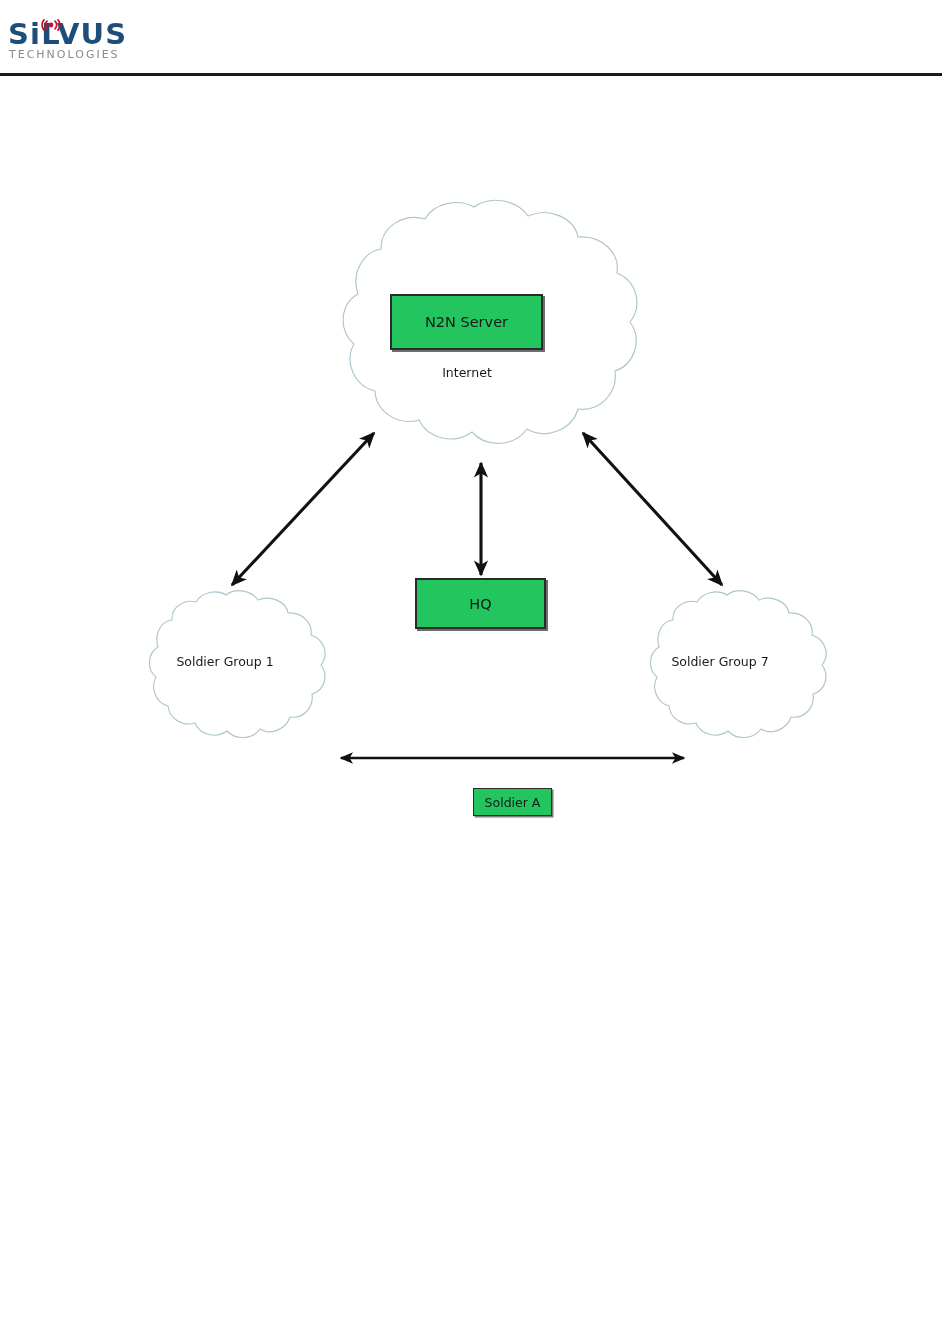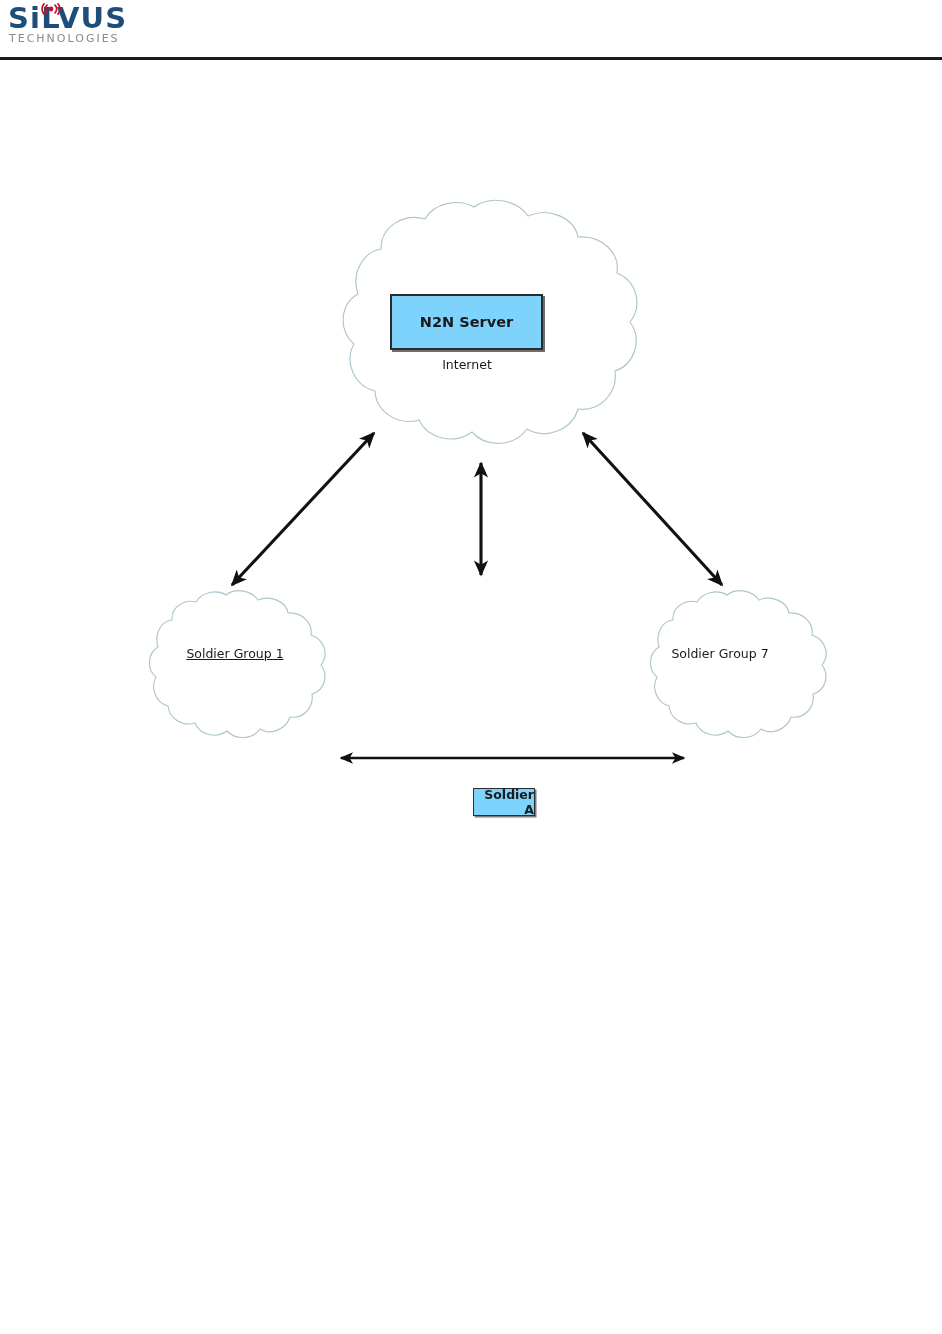--- a/index.html
+++ b/index.html
@@ -12,21 +12,21 @@
     width: 942px;
     height: 1334px;
     position: relative;
     font-family: "DejaVu Sans", sans-serif;
     overflow: hidden;
   }
 
   
   #page-header {
     position: absolute;
-    left: 0; top: 0;
+    left: 0; top: 16px;
     width: 942px;
     height: 59px;
   }
   #brand-logo {
     position: absolute;
     left: 8px;
     top: 2px;
     width: 160px;
     height: 48px;
   }
@@ -86,27 +86,26 @@
     left: 0; top: 0;
     width: 942px;
     height: 1275px;
     display: block;
   }
 
   
   .node-box {
     position: absolute;
     box-sizing: border-box;
-    background: #7dd3fc;
+    background: #22c55e;
     display: flex;
     align-items: center;
     justify-content: center;
     font-family: "DejaVu Sans", sans-serif;
     color: #1a1a1a;
-    font-weight: bold;
   }
   #node-n2n-server {
     left: 390px;
     top: 235px;
     width: 153px;
     height: 56px;
     border: 2.5px solid #2b2b2b;
     box-shadow: 2px 2px 0 0 #6d6d6d;
     font-size: 14.5px;
   }
@@ -115,45 +114,45 @@
     top: 519px;
     width: 131px;
     height: 51px;
     border: 2.5px solid #2b2b2b;
     box-shadow: 2px 2px 0 0 #6d6d6d;
     font-size: 14.5px;
   }
   #node-soldier-a {
     left: 473px;
     top: 729px;
-    width: 62px;
+    width: 79px;
     height: 28px;
     border: 1.6px solid #2b2b2b;
     box-shadow: 1.5px 1.5px 0 0 #7a7a7a;
     font-size: 12.5px;
     text-align: right;
   }
   .cloud-label {
     position: absolute;
     font-family: "DejaVu Sans", sans-serif;
     font-size: 12.5px;
     color: #1a1a1a;
     white-space: nowrap;
     text-align: center;
+    margin-top: 8px;
   }
   #label-internet {
     left: 396px;
     top: 298px;
     width: 142px;
   }
   #label-soldier-group-1 {
-    left: 164px;
+    left: 154px;
     top: 587px;
     width: 142px;
-    text-decoration: underline;
   }
   #label-soldier-group-2 {
     left: 649px;
     top: 587px;
     width: 142px;
   }
 </style>
 </head>
 <body>
 
@@ -260,15 +259,16 @@
   </svg>
 
   <div class="node-box" id="node-n2n-server">N2N Server</div>
 
   <div class="cloud-label" id="label-internet">Internet</div>
 
   <div class="cloud-label" id="label-soldier-group-1">Soldier Group 1</div>
 
   <div class="cloud-label" id="label-soldier-group-2">Soldier Group 7</div>
 
+  <div class="node-box" id="node-hq">HQ</div>
 
   <div class="node-box" id="node-soldier-a">Soldier A</div>
 </div>
 
 </body></html>

